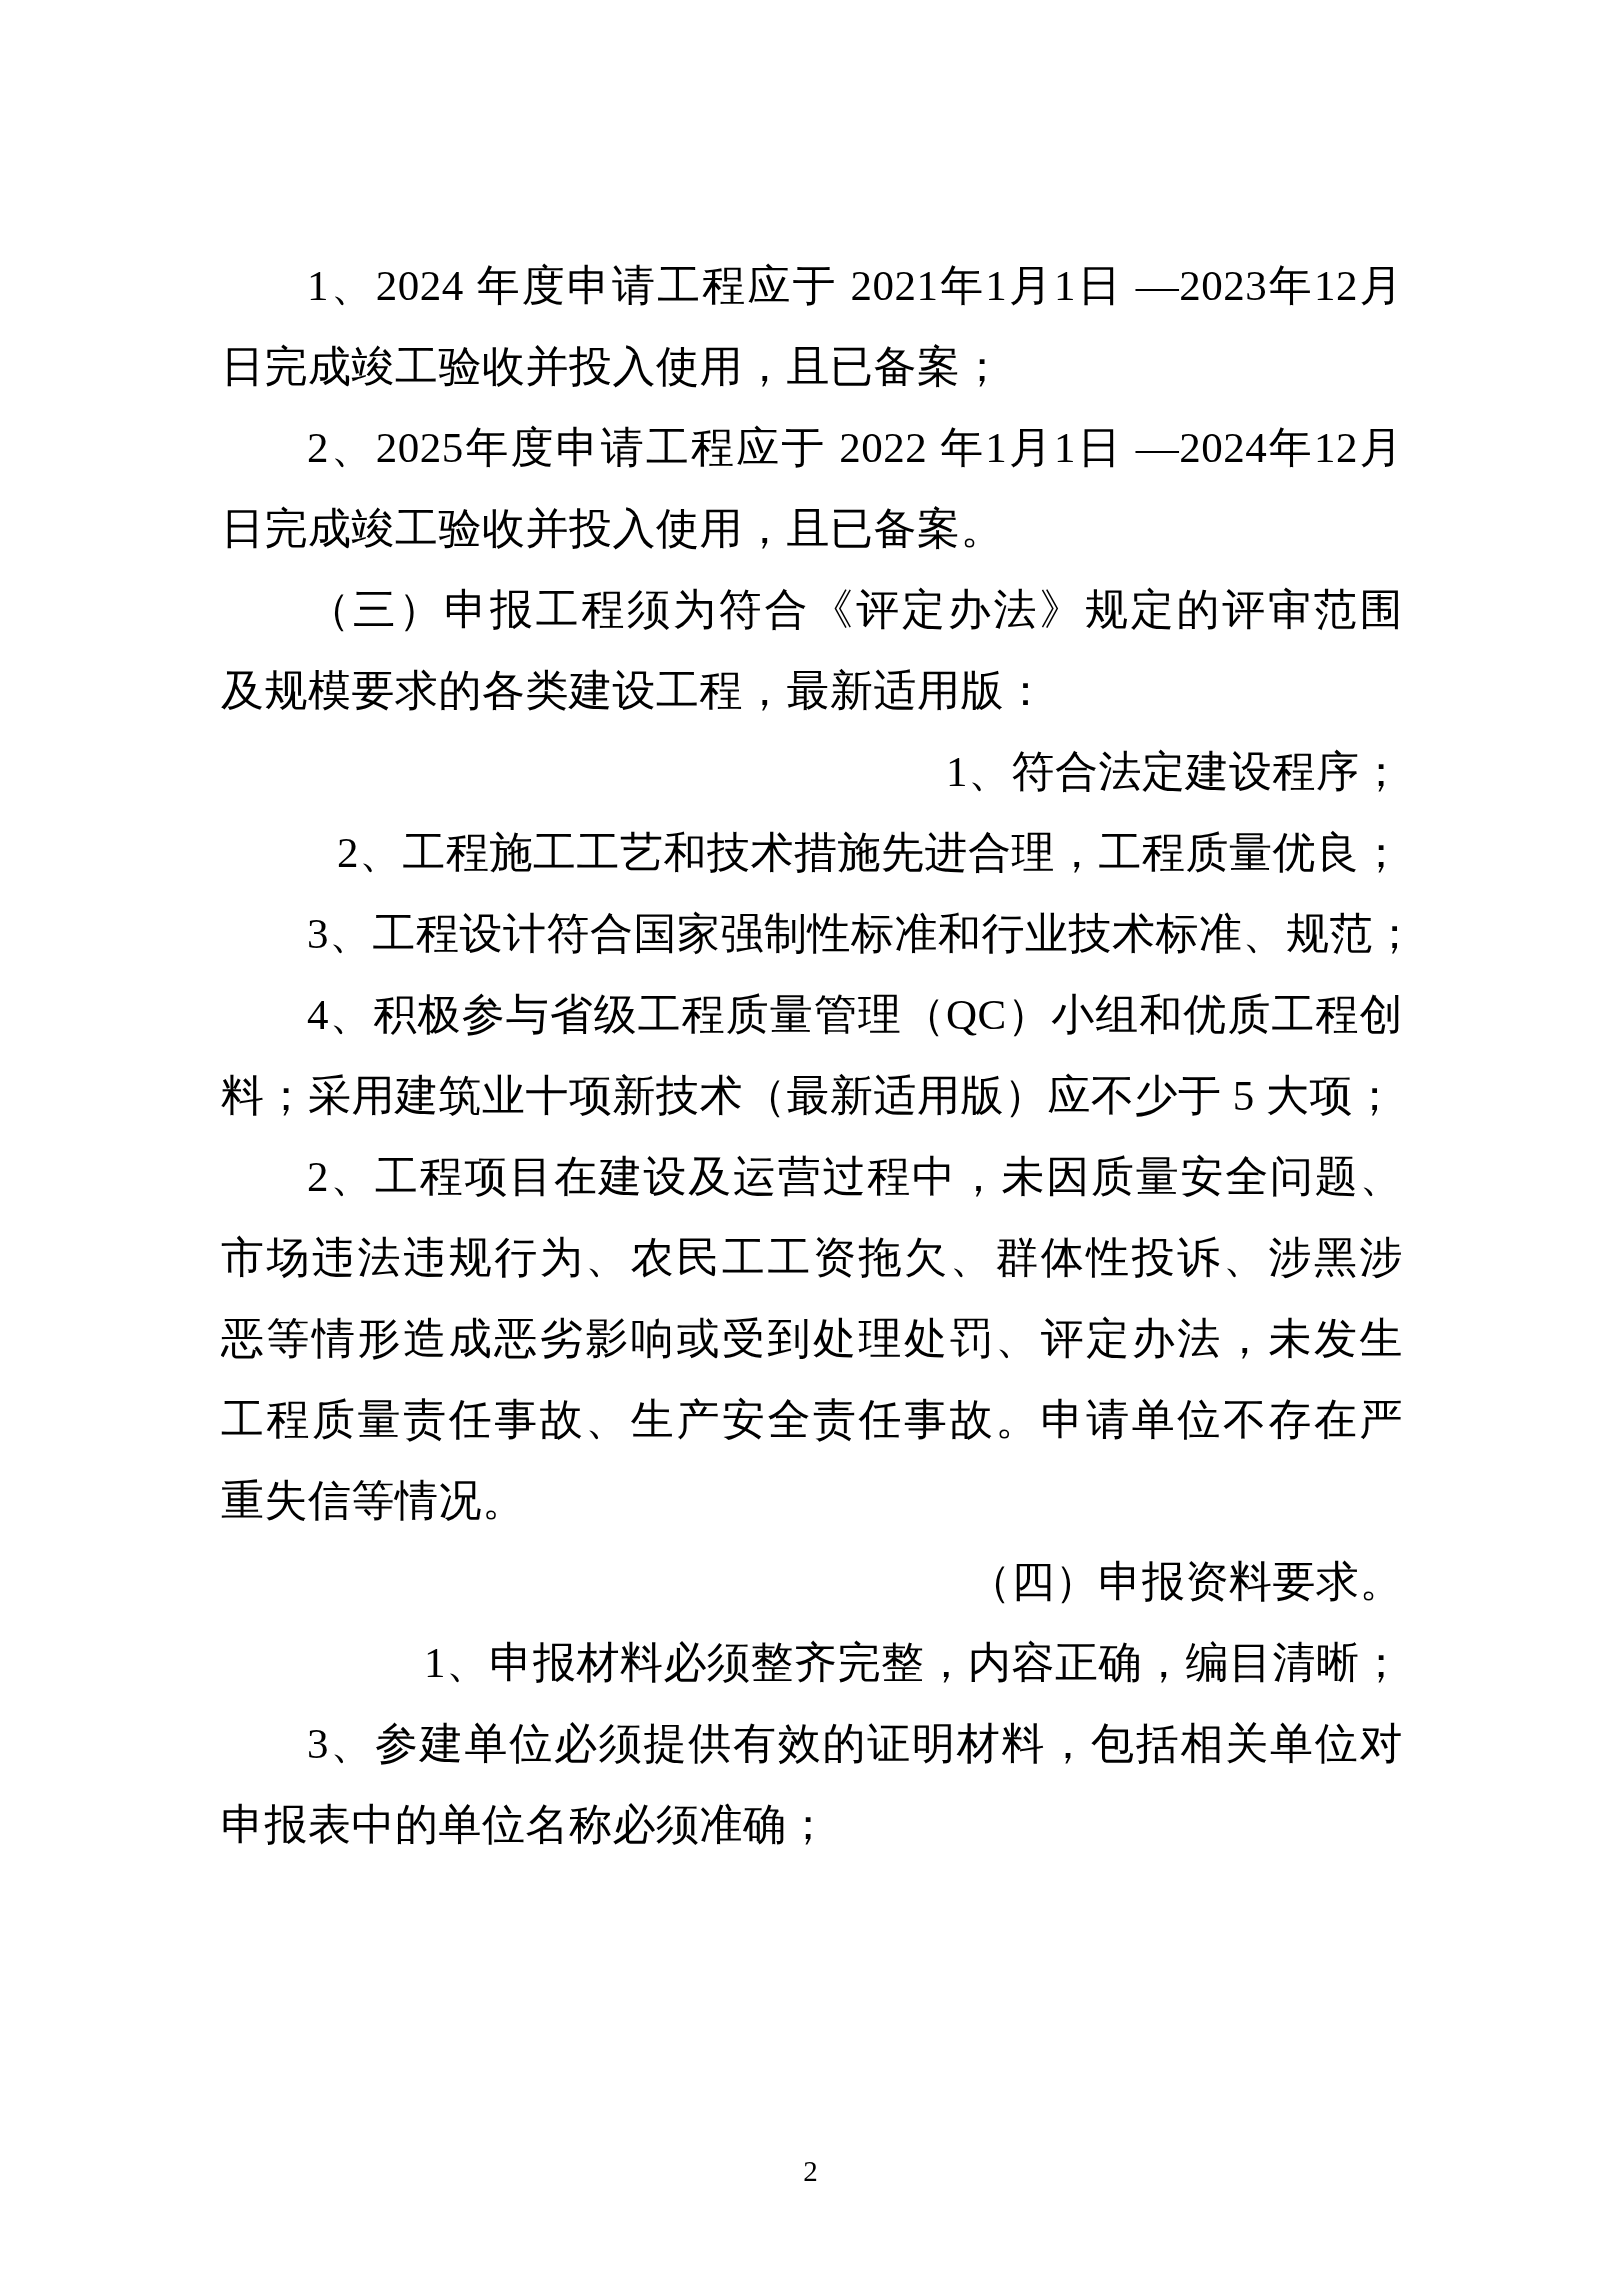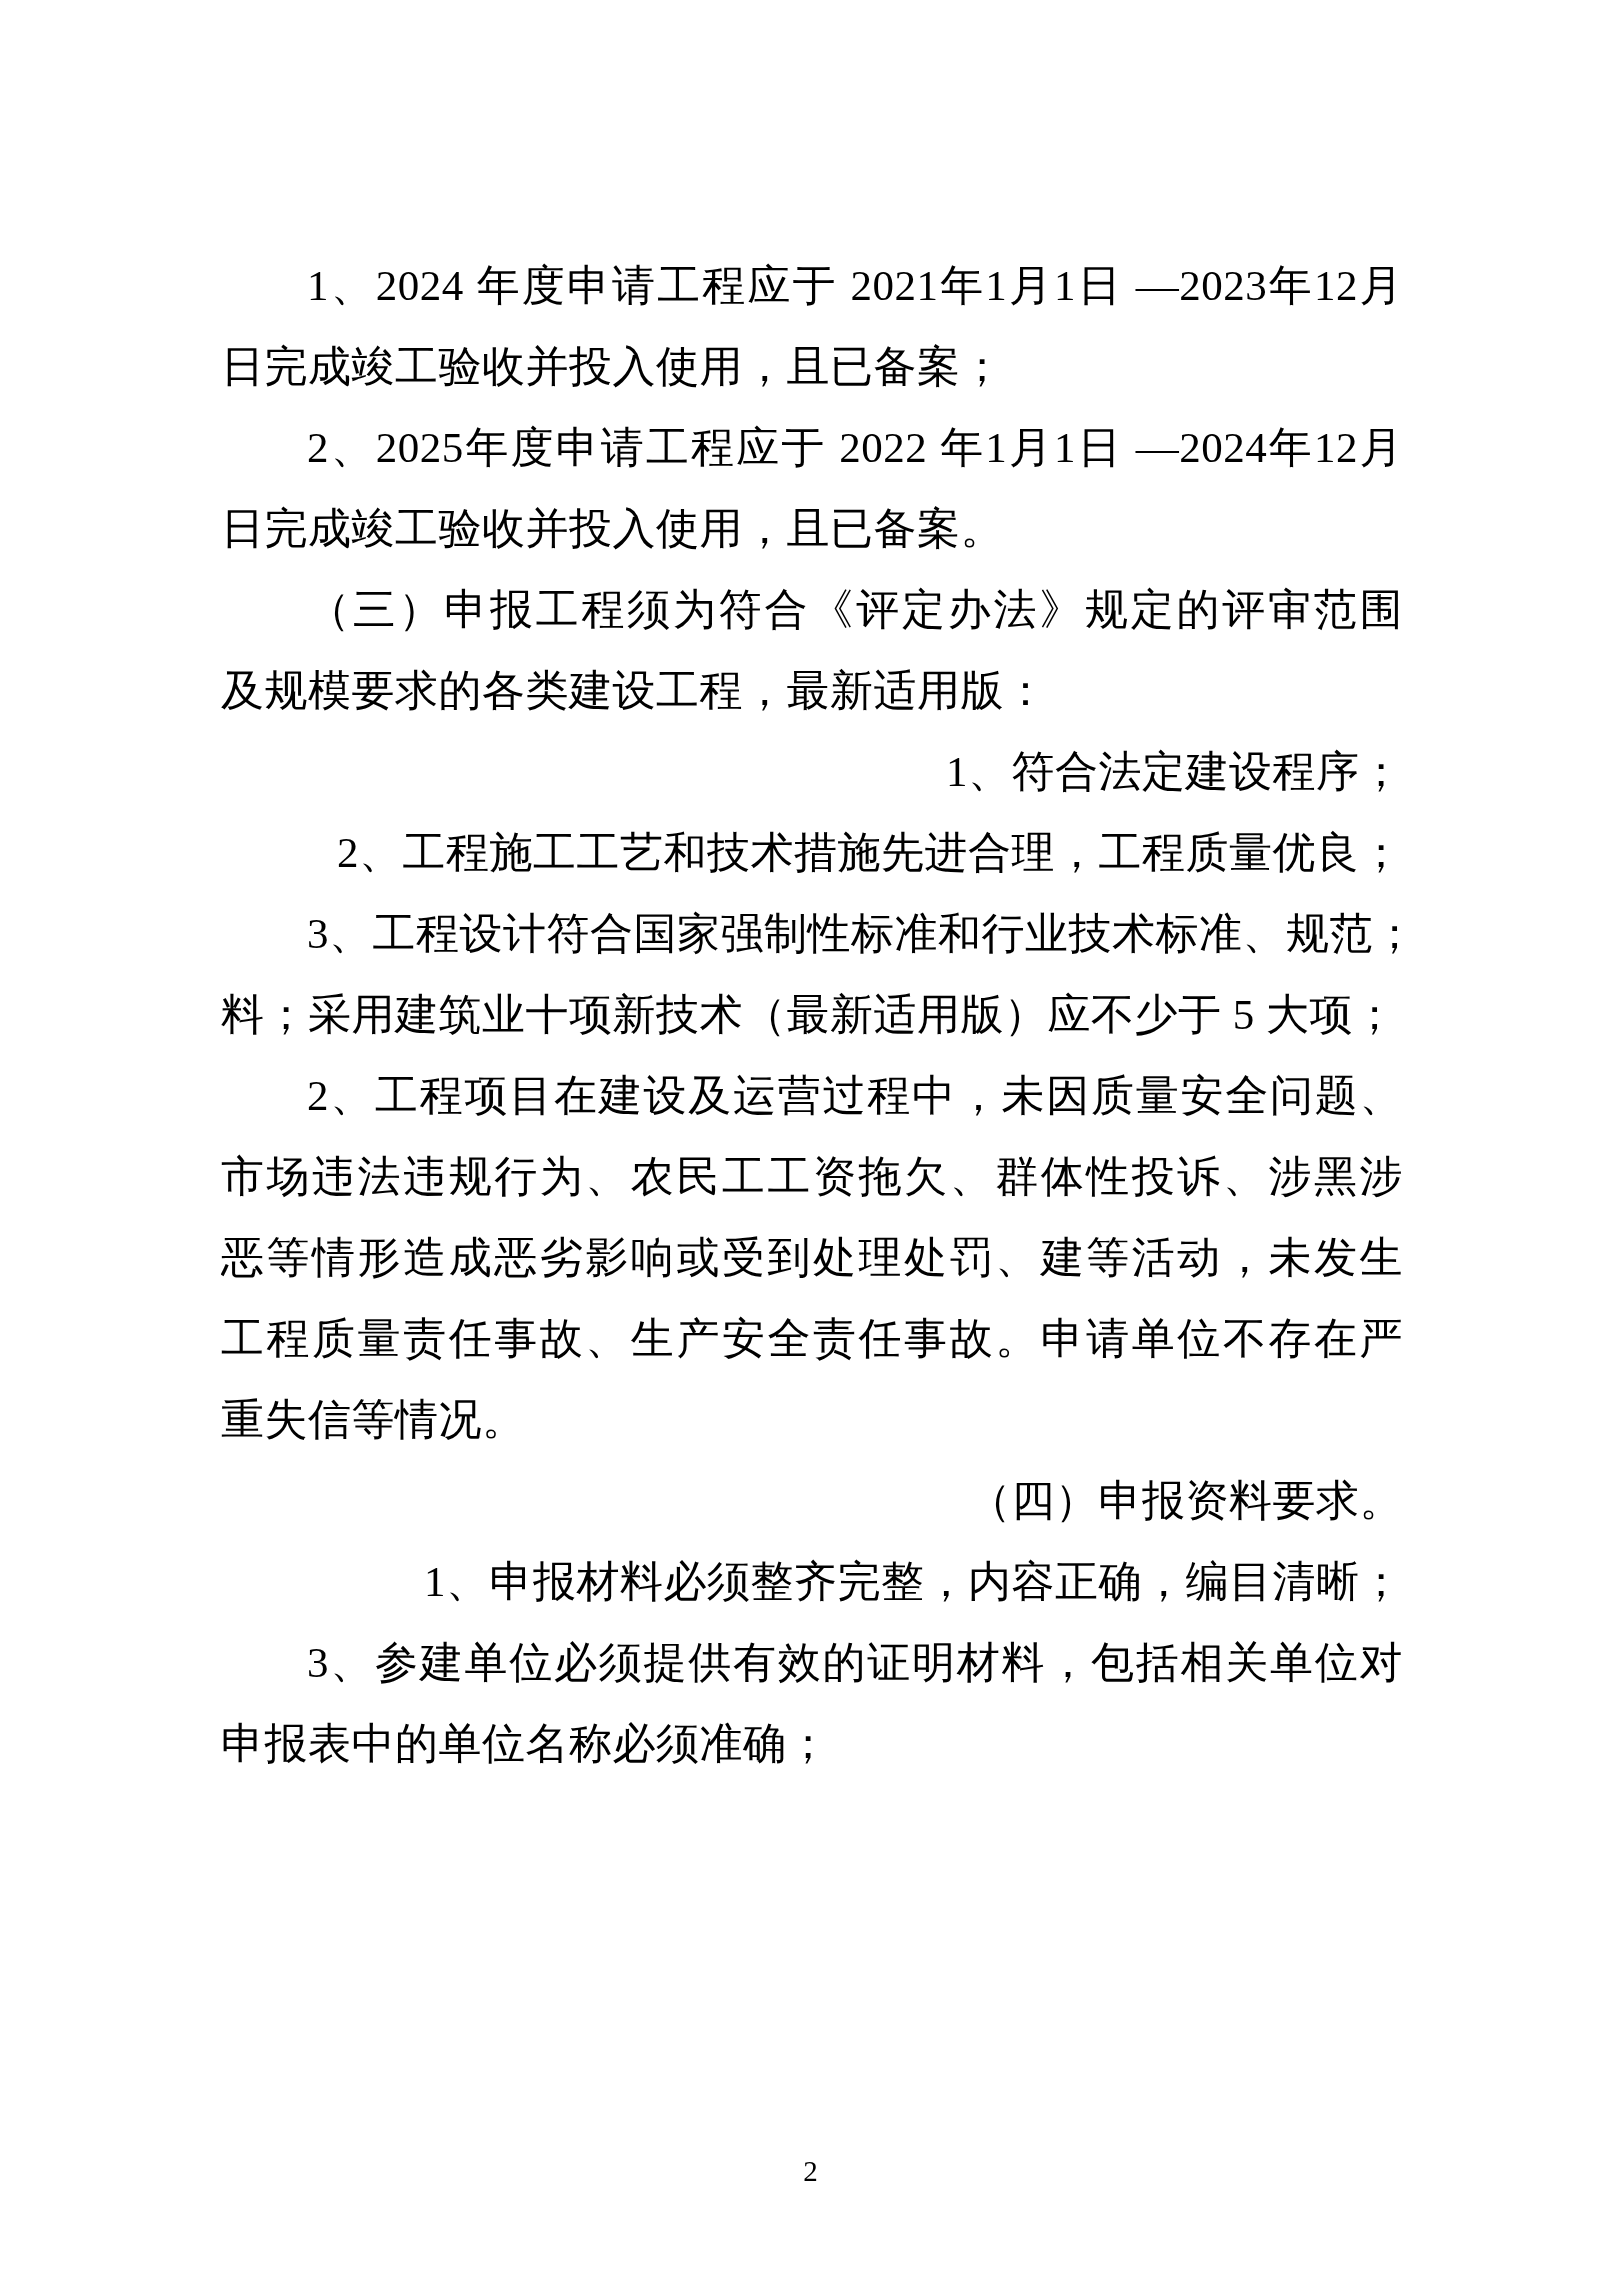--- a/index.html
+++ b/index.html
@@ -60,24 +60,25 @@
   <div class="text-block">
     <div class="line indent stretch">1、2024 年度申请工程应于 2021年1月1日 —2023年12月31</div>
     <div class="line">日完成竣工验收并投入使用，且已备案；</div>
     <div class="line indent stretch">2、2025年度申请工程应于 2022 年1月1日 —2024年12月31</div>
     <div class="line">日完成竣工验收并投入使用，且已备案。</div>
     <div class="line indent stretch">（三）申报工程须为符合《评定办法》规定的评审范围</div>
     <div class="line">及规模要求的各类建设工程，最新适用版：</div>
     <div class="line indent">1、符合法定建设程序；</div>
     <div class="line indent">2、工程施工工艺和技术措施先进合理，工程质量优良；</div>
     <div class="line indent">3、工程设计符合国家强制性标准和行业技术标准、规范；</div>
+    <div class="line indent stretch">4、积极参与省级工程质量管理（QC）小组和优质工程创</div>
     <div class="line">料；采用建筑业十项新技术（最新适用版）应不少于 5 大项；</div>
     <div class="line indent stretch">2、工程项目在建设及运营过程中，未因质量安全问题、</div>
     <div class="line stretch">市场违法违规行为、农民工工资拖欠、群体性投诉、涉黑涉</div>
-    <div class="line stretch">恶等情形造成恶劣影响或受到处理处罚、建等活动，未发生</div>
+    <div class="line stretch">恶等情形造成恶劣影响或受到处理处罚、评定办法，未发生</div>
     <div class="line stretch">工程质量责任事故、生产安全责任事故。申请单位不存在严</div>
     <div class="line">重失信等情况。</div>
     <div class="line indent">（四）申报资料要求。</div>
     <div class="line indent">1、申报材料必须整齐完整，内容正确，编目清晰；</div>
     <div class="line indent stretch">3、参建单位必须提供有效的证明材料，包括相关单位对</div>
     <div class="line">申报表中的单位名称必须准确；</div>
   </div>
 
   <div class="page-number">2</div>
 </div>

